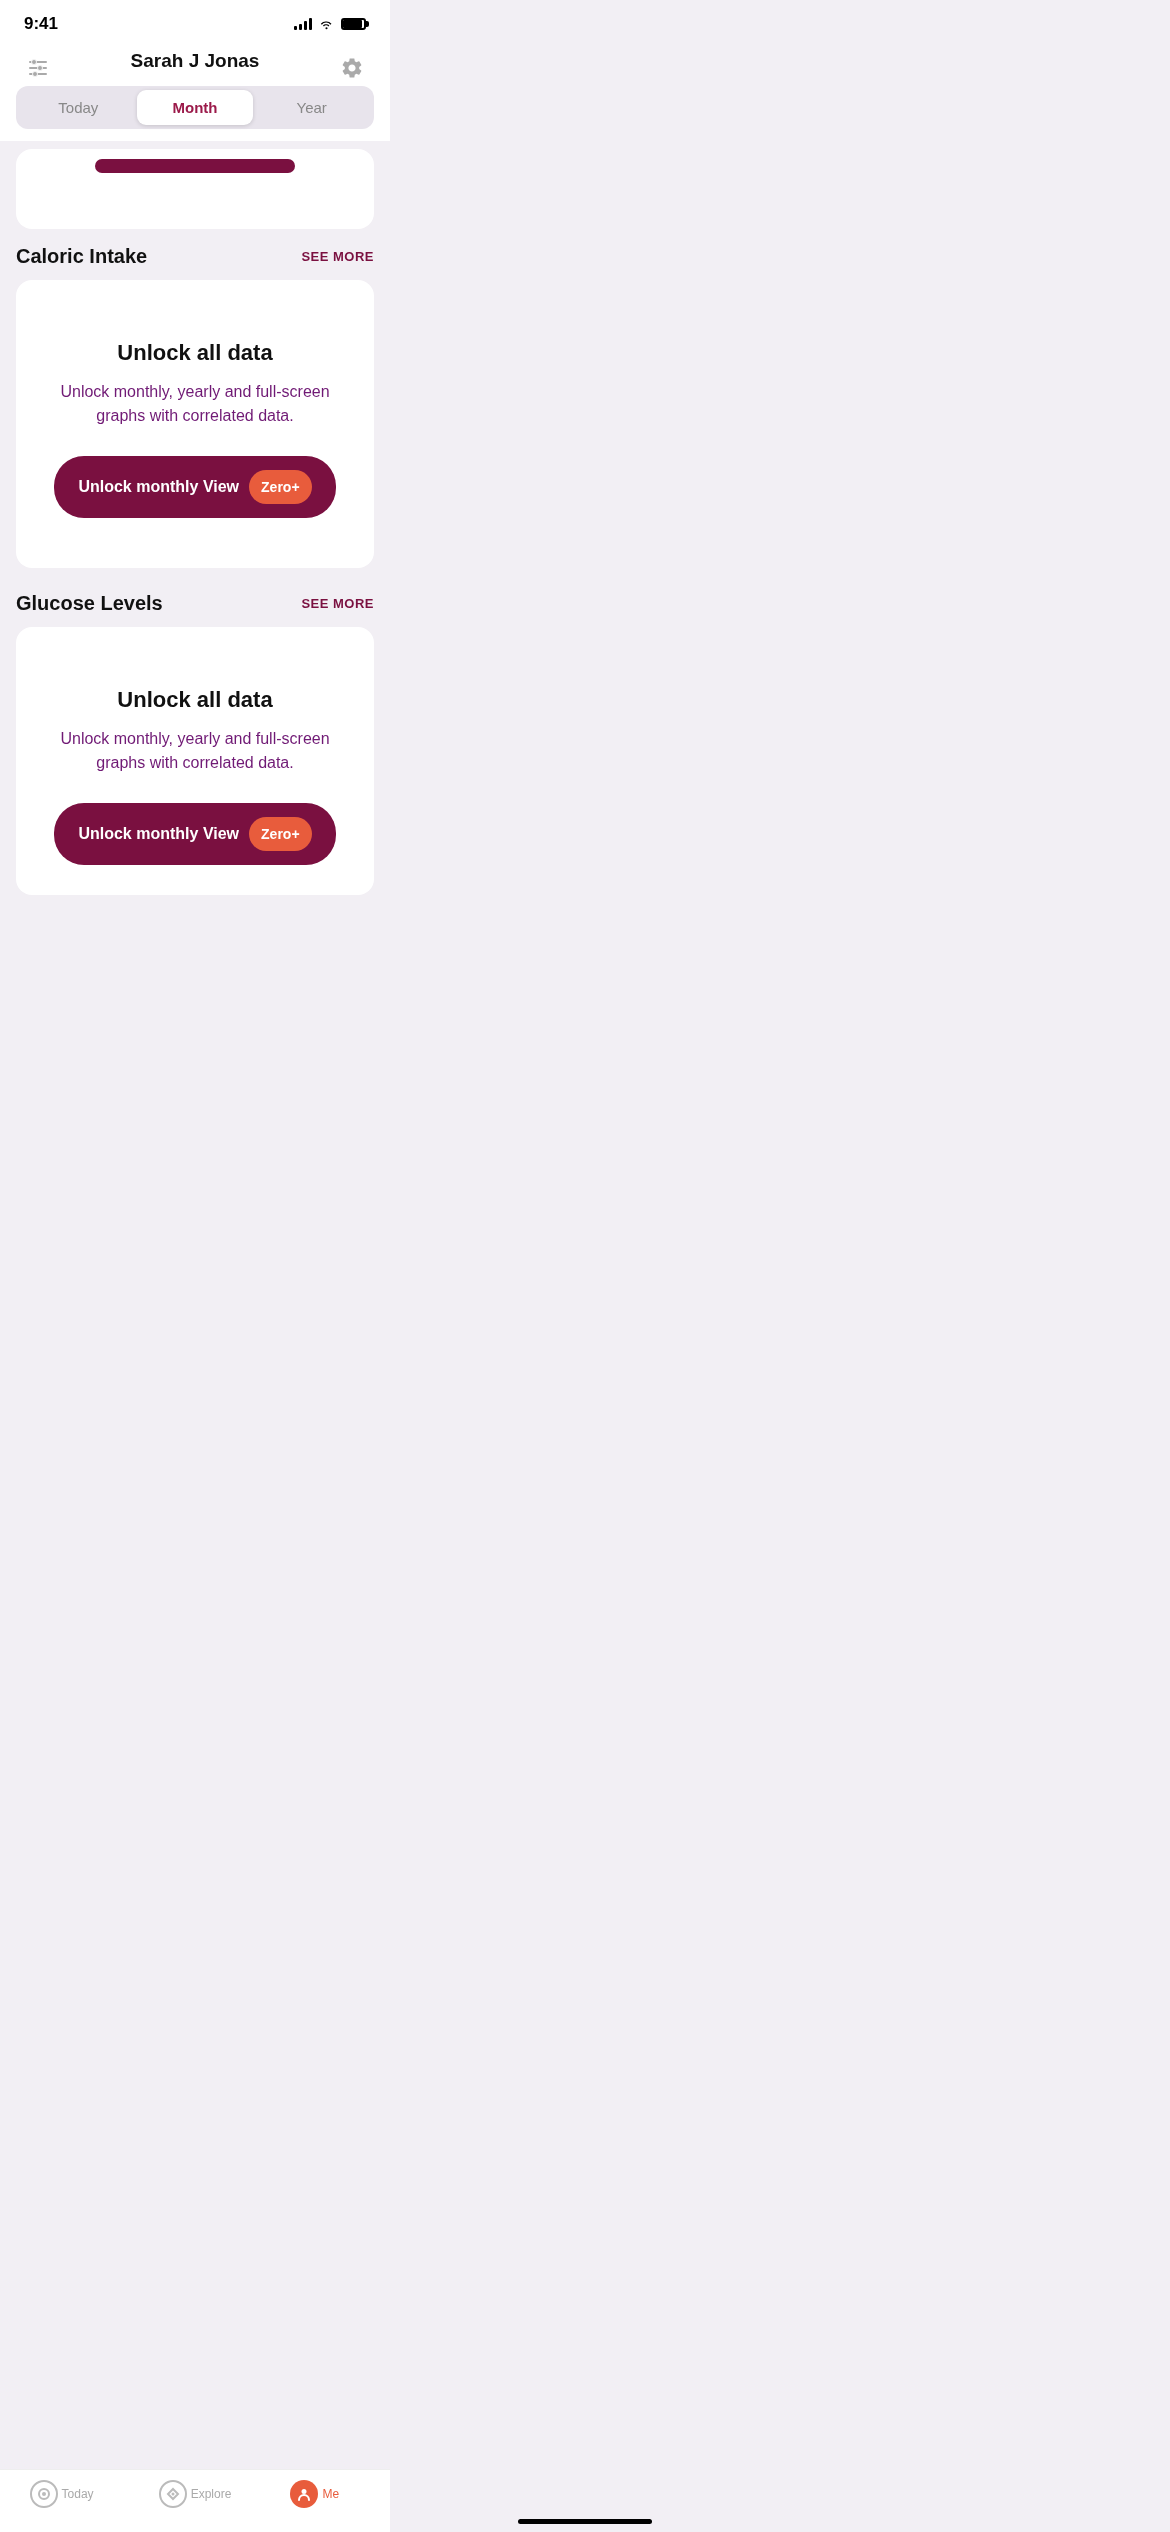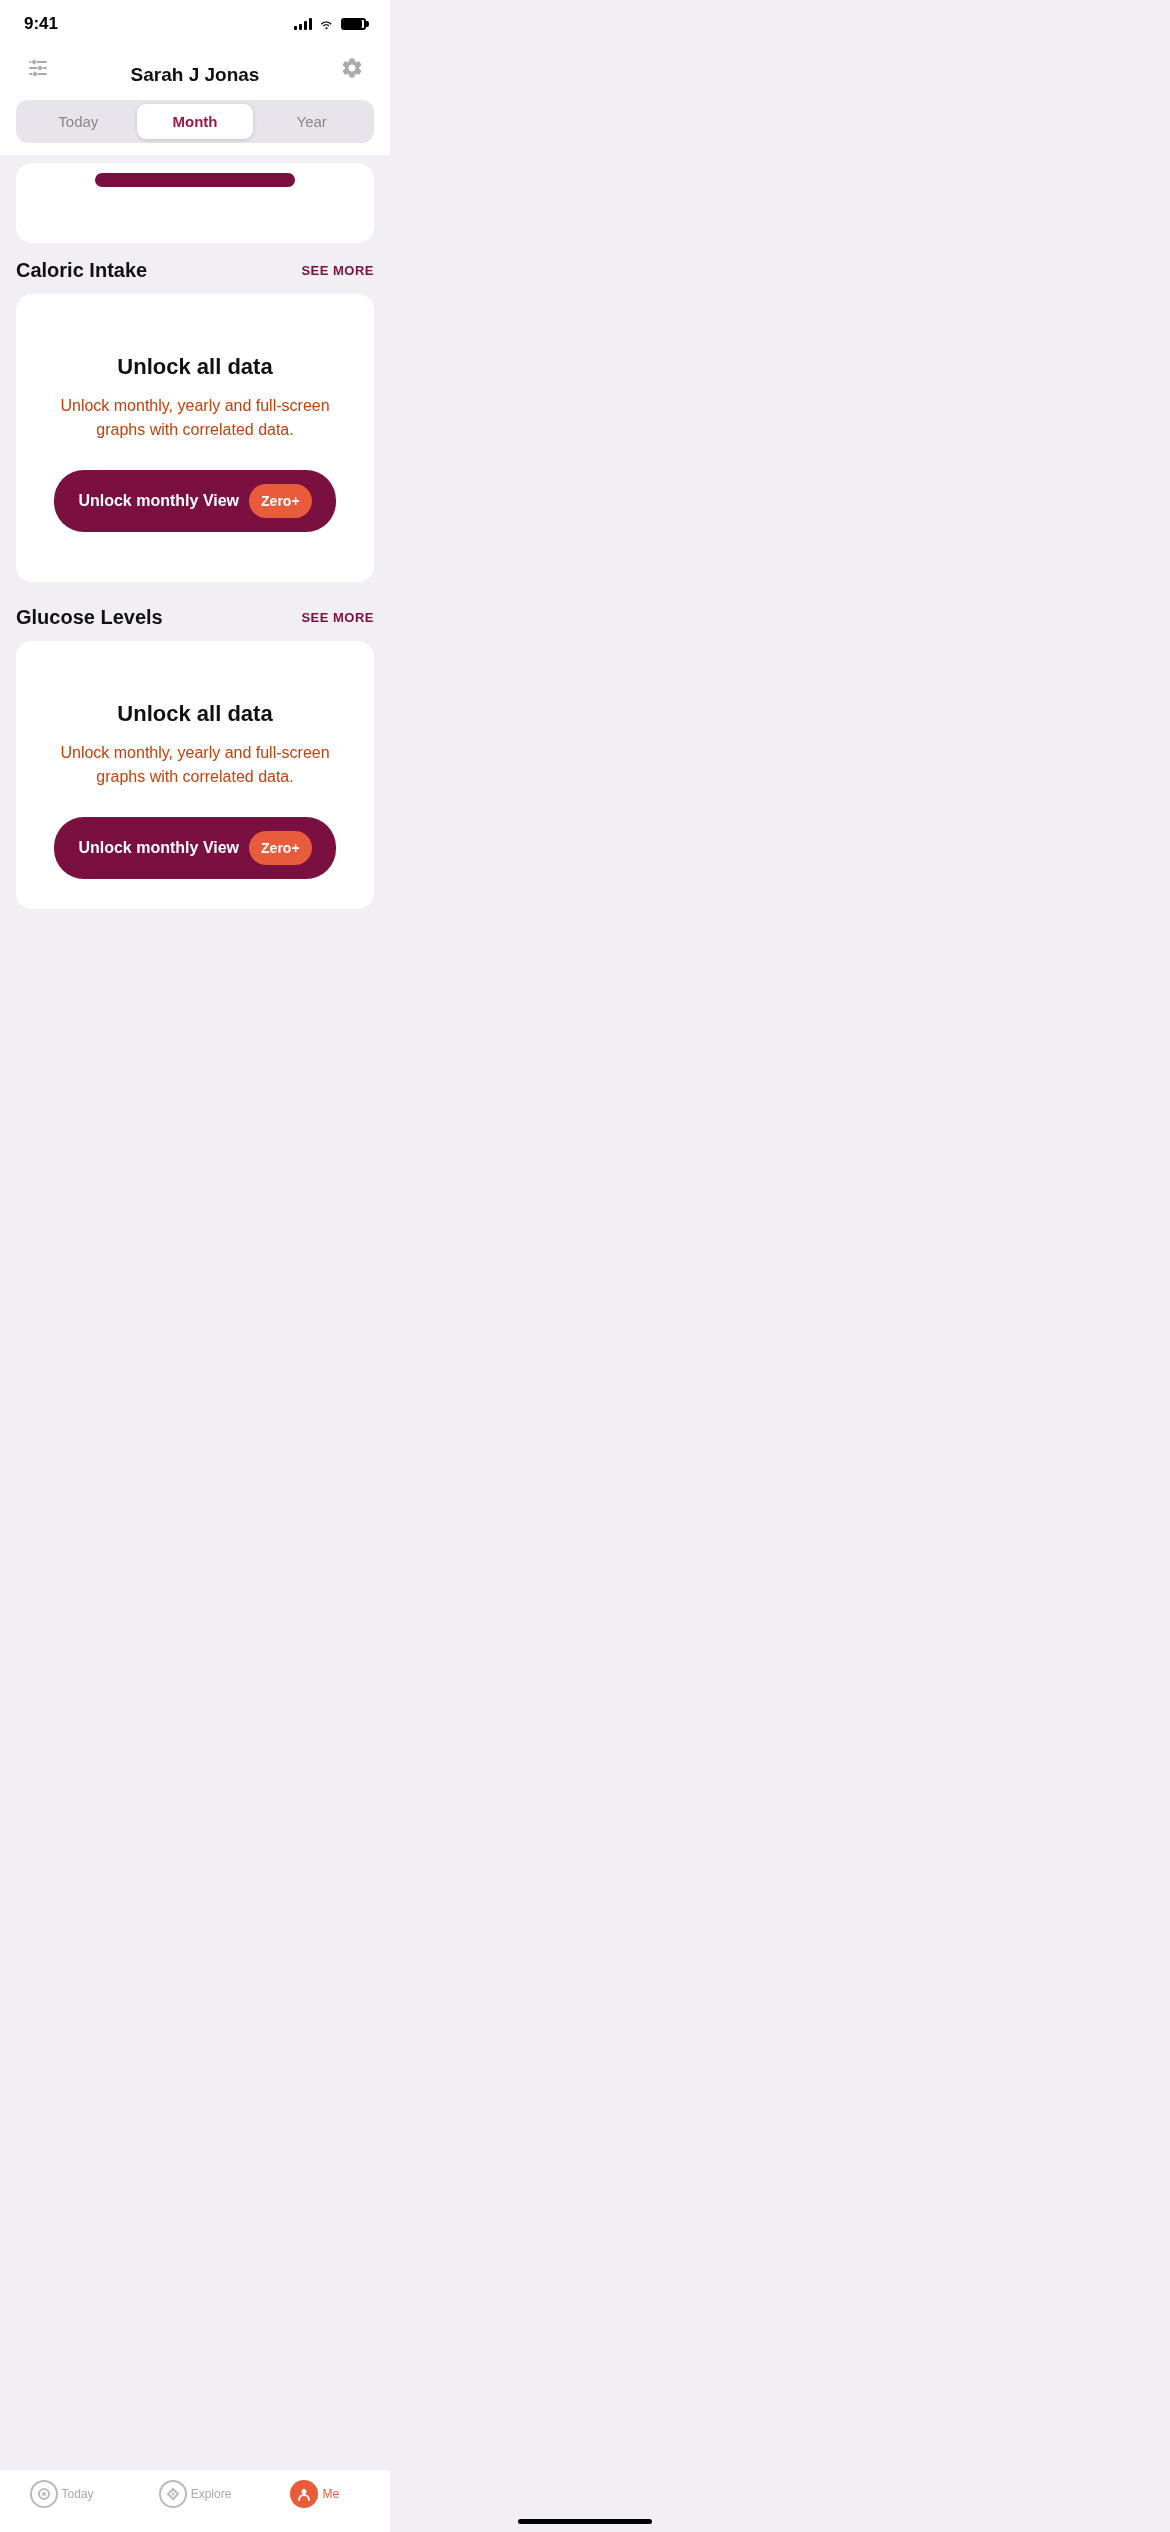--- a/index.html
+++ b/index.html
@@ -75,23 +75,23 @@
       background: #000;
       height: 100%;
       width: 90%;
       border-radius: 1px;
     }
 
     
     .header {
       background: #fff;
       display: flex;
-      align-items: flex-end;
+      align-items: flex-start;
       justify-content: space-between;
-      padding: 10px 20px 14px;
+      padding: 10px 20px 0;
     }
     .header-title {
       font-size: 19px;
       font-weight: 700;
       color: #111;
     }
     .header-icon-btn {
       width: 36px;
       height: 36px;
       display: flex;
@@ -194,21 +194,21 @@
       margin-bottom: 24px;
     }
     .unlock-card-title {
       font-size: 22px;
       font-weight: 700;
       color: #111;
       margin-bottom: 14px;
     }
     .unlock-card-desc {
       font-size: 16px;
-      color: #c2410c;
+      color: #701a75;
       line-height: 1.5;
       margin-bottom: 28px;
       max-width: 280px;
     }
     .unlock-btn {
       background: #7a1040;
       color: #fff;
       border: none;
       border-radius: 30px;
       padding: 14px 24px;

